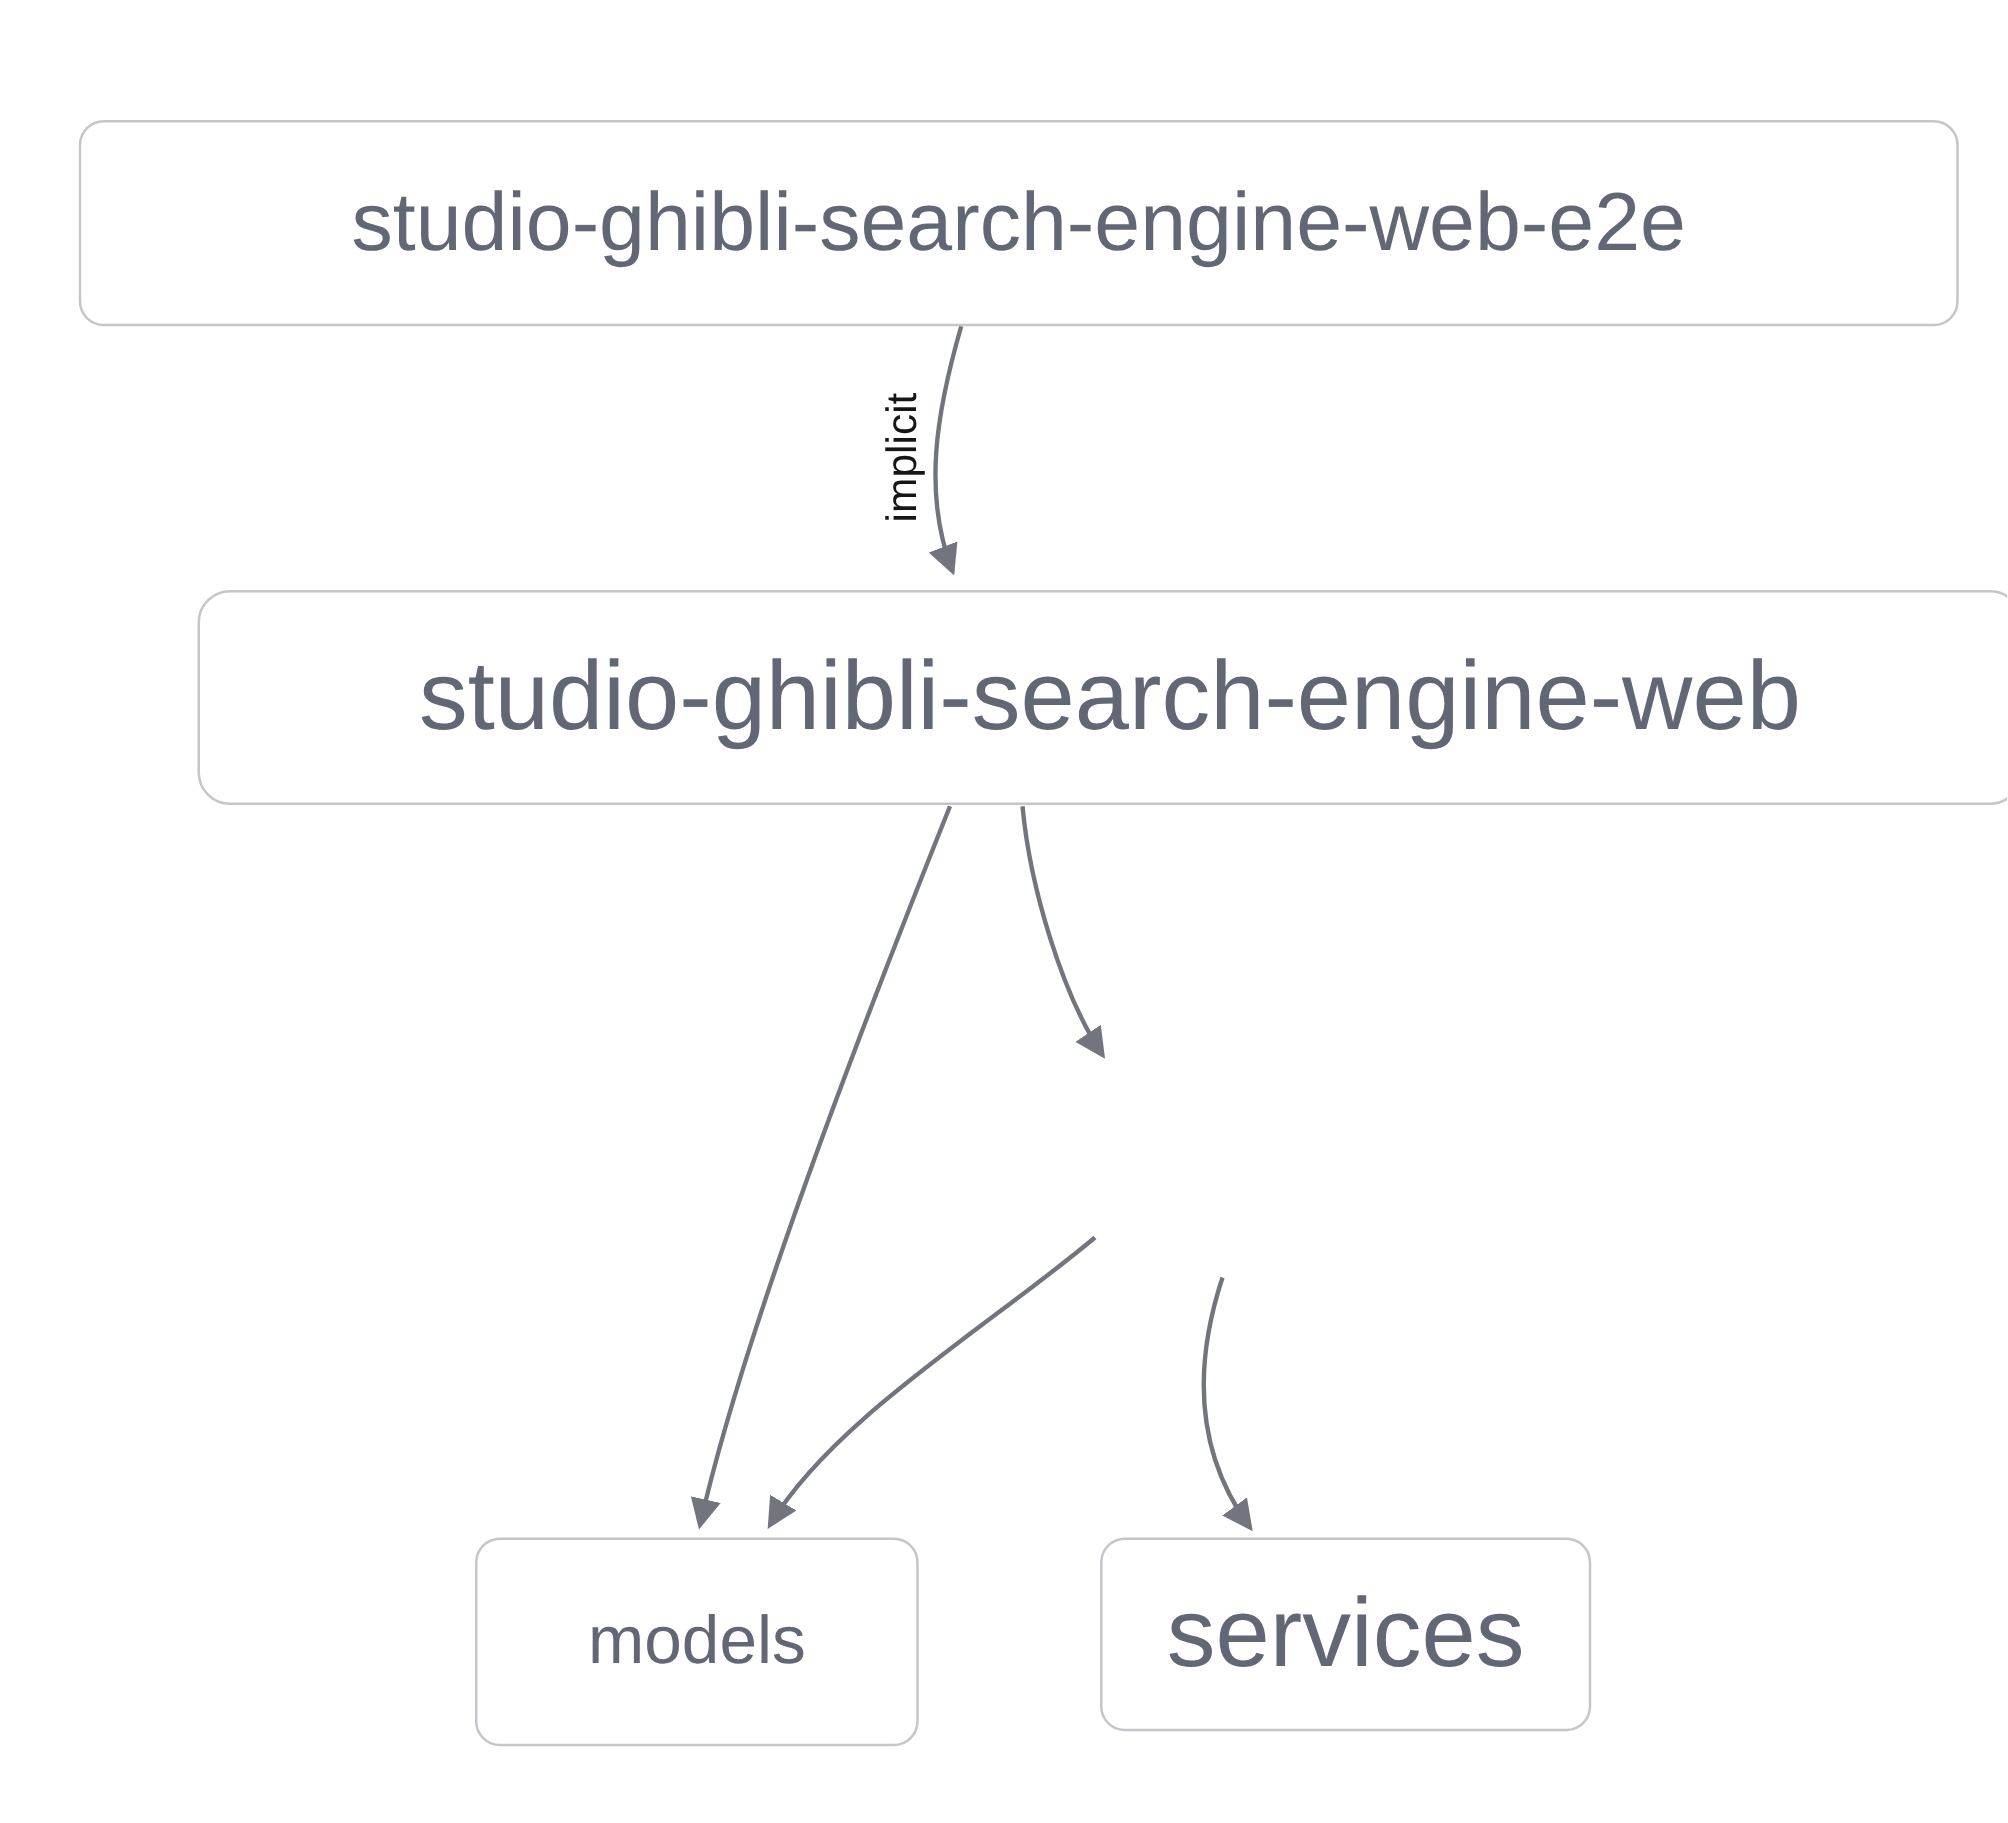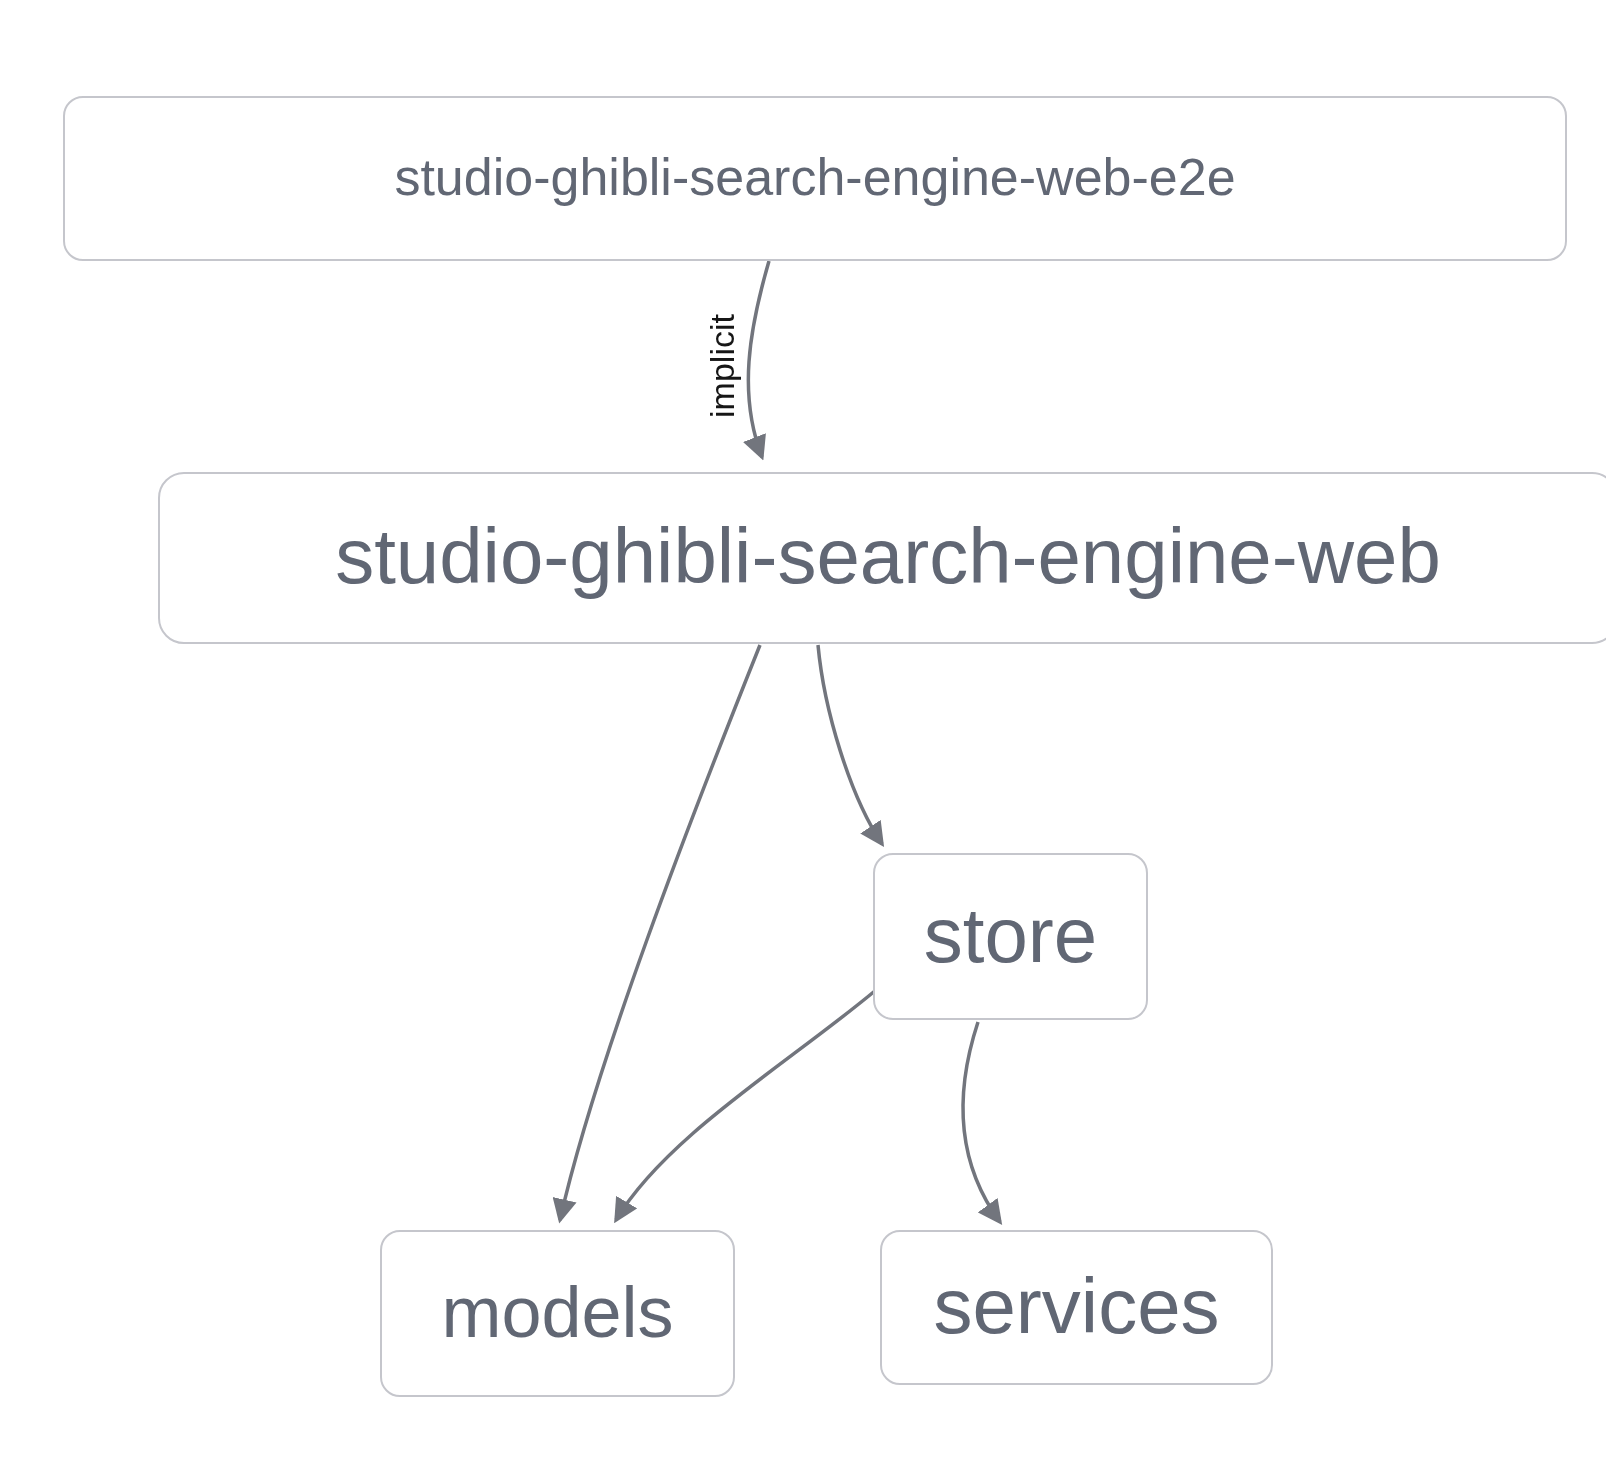--- a/index.html
+++ b/index.html
@@ -65,32 +65,29 @@
         <path d="M 818,645 C 824,710 850,796 882,844" class="edge-path" marker-end="url(#arrowhead)"></path>
         <path d="M 876,990 C 790,1062 666,1136 616,1220" class="edge-path" marker-end="url(#arrowhead)"></path>
         <path d="M 978,1022 C 955,1092 956,1162 1000,1222" class="edge-path" marker-end="url(#arrowhead)"></path>
       </g>
     <g id="edge-labels">
         <text class="edge-label" font-size="34" text-anchor="middle" dominant-baseline="central" transform="translate(722,366) rotate(-90)">implicit</text>
       </g>
   </svg>
 
   <div class="node" style="left: 63px; top: 96px; width: 1504px; height: 165px; border-radius: 20px;">
-    <span class="node-label" style="font-size: 52px;">studio-ghibli-search-engine-web-e2e</span>
+    <span class="node-label" style="font-size: 66px;">studio-ghibli-search-engine-web-e2e</span>
   </div>
 
   <div class="node" style="left: 158px; top: 472px; width: 1460px; height: 172px; border-radius: 26px;">
     <span class="node-label" style="font-size: 78px;">studio-ghibli-search-engine-web</span>
   </div>
 
-  <div class="node" style="left: 873px; top: 853px; width: 275px; height: 167px; border-radius: 20px;">
-    <span class="node-label" style="font-size: 78px;">store</span>
-  </div>
 
   <div class="node" style="left: 380px; top: 1230px; width: 355px; height: 167px; border-radius: 20px;">
-    <span class="node-label" style="font-size: 72px;">models</span>
+    <span class="node-label" style="font-size: 54px;">models</span>
   </div>
 
   <div class="node" style="left: 880px; top: 1230px; width: 393px; height: 155px; border-radius: 20px;">
     <span class="node-label" style="font-size: 78px;">services</span>
   </div>
 
 </div>
 
 </body></html>

